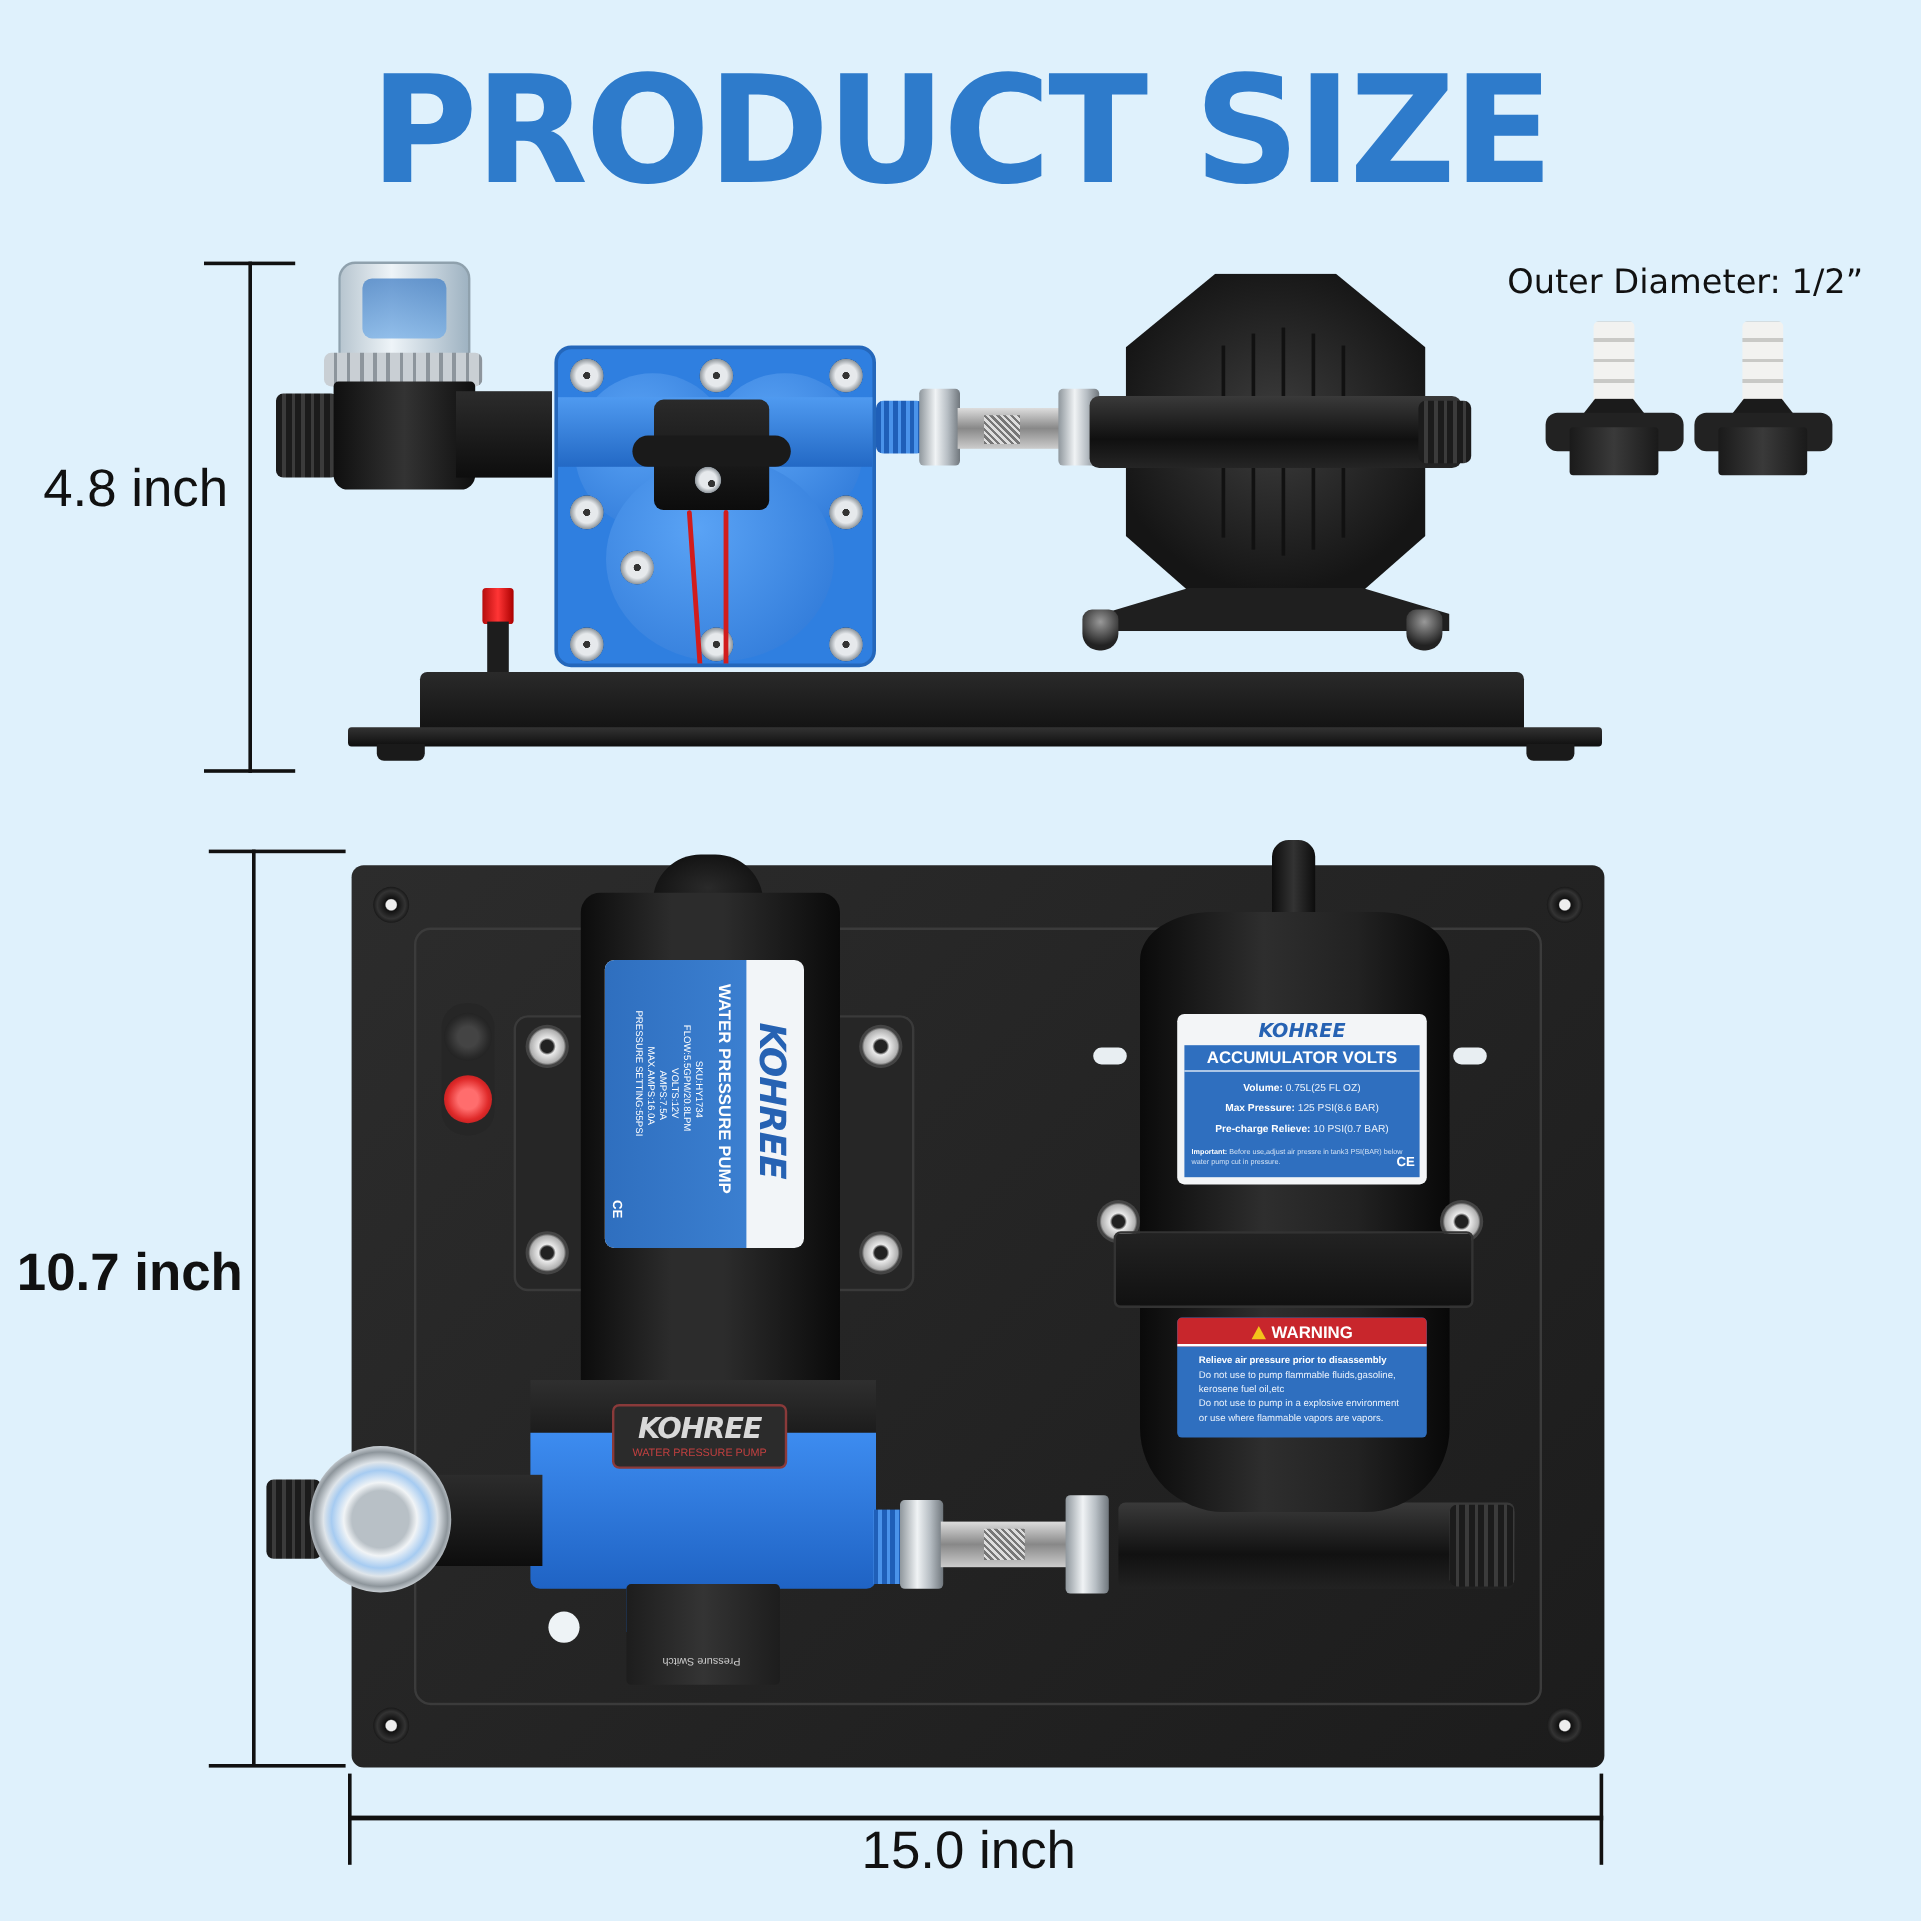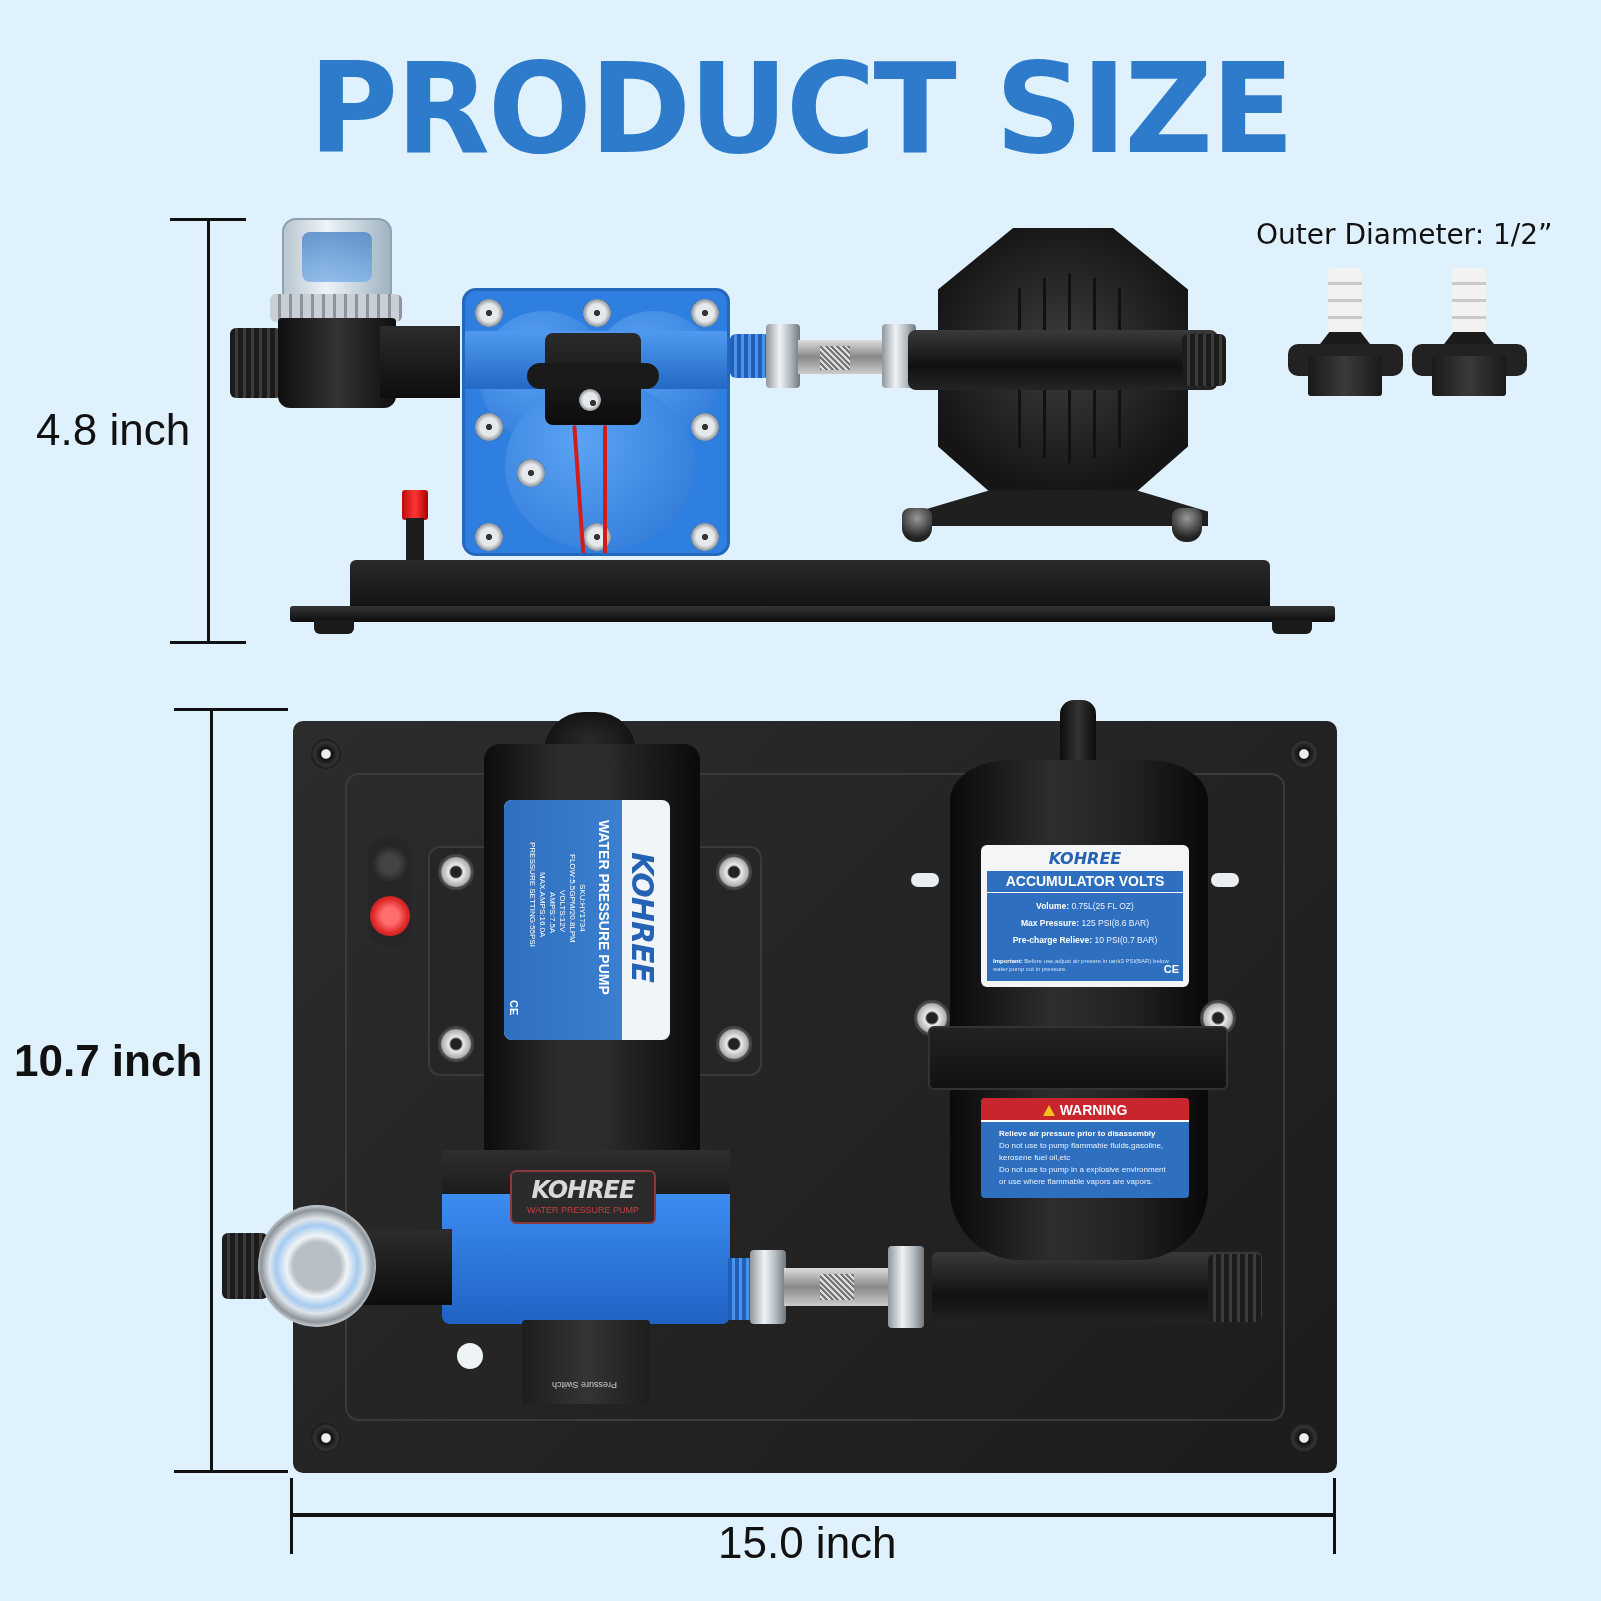--- a/index.html
+++ b/index.html
@@ -121,21 +121,21 @@
 </head>
 <body>
 
 <div class="title">PRODUCT SIZE</div>
 
 <div>
 
   <div class="dim-cap-h" style="left:170px;top:218px;width:76px;"></div>
   <div class="dim-v" style="left:207px;top:218px;height:426px;"></div>
   <div class="dim-cap-h" style="left:170px;top:641px;width:76px;"></div>
-  <div class="dim-label" style="left:36px;top:405px;text-align:center;">4.8 inch</div>
+  <div class="dim-label" style="left:36px;top:383px;text-align:center;">4.8 inch</div>
 
   <div class="base-plate">
     <div class="bar"></div>
     <div class="flange"></div>
     <div class="foot" style="left:24px;"></div>
     <div class="foot" style="left:982px;"></div>
   </div>
 
   <div class="inlet-filter">
     <div class="thread" style="position:absolute;left:0;top:110px;width:52px;height:70px;"></div>

